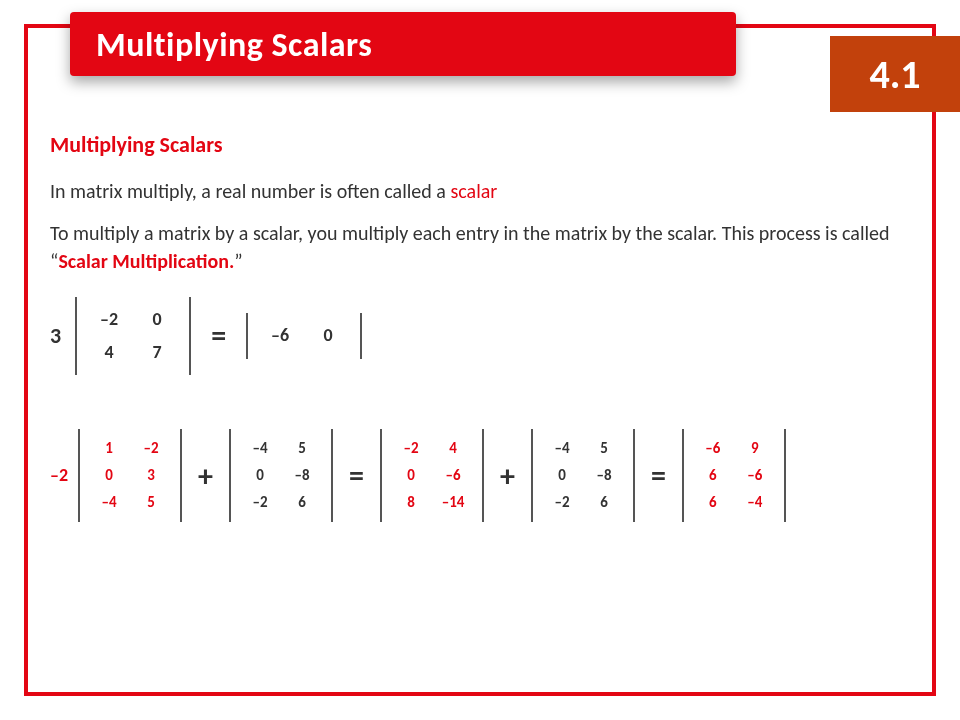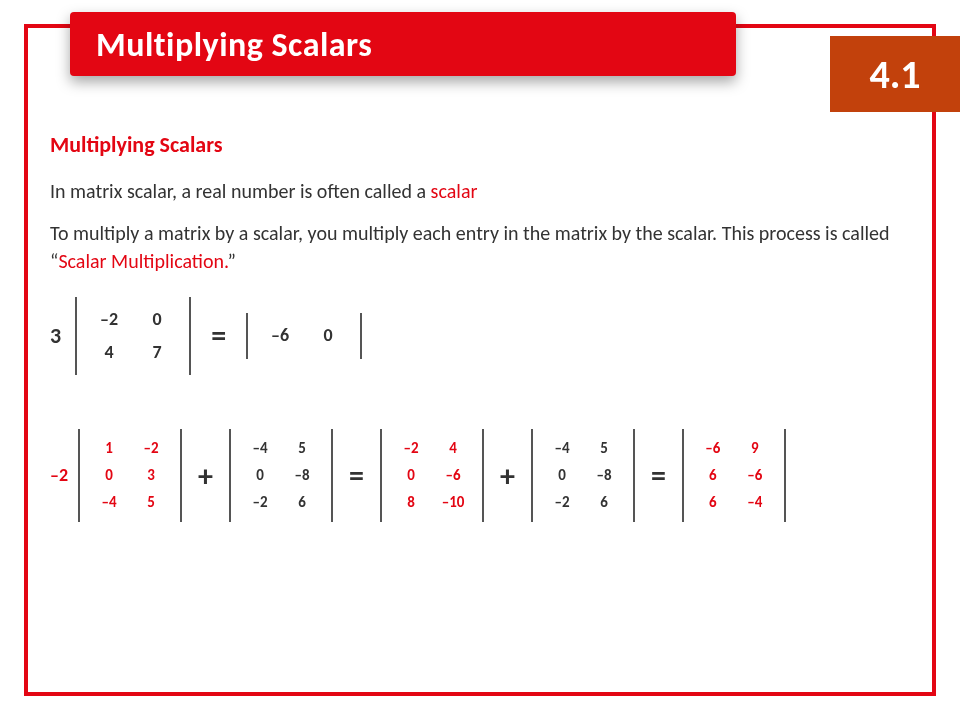--- a/index.html
+++ b/index.html
@@ -69,21 +69,21 @@
     line-height: 1.4;
   }
   .subhead {
     color: #e30613;
     font-weight: 700;
     font-size: 22px;
     margin-bottom: 16px;
   }
   .para { margin-bottom: 14px; }
   .scalar-word { color: #e30613; }
-  .term { color: #e30613; }
+  .term { color: #e30613; font-weight: bold; }
 
   
   .eqrow {
     display: flex;
     align-items: center;
     gap: 14px;
     margin-top: 22px;
     margin-bottom: 10px;
     font-weight: 700;
   }
@@ -121,21 +121,21 @@
 
 <div class="section-number">
   <span>4.1</span>
 </div>
 
 <div class="content">
 
   <div class="subhead">Multiplying Scalars</div>
 
   <div class="para">
-    <span>In matrix scalar, a real number is often called a </span><span class="scalar-word">scalar</span>
+    <span>In matrix multiply, a real number is often called a </span><span class="scalar-word">scalar</span>
   </div>
 
   <div class="para">
     <span>To multiply a matrix by a scalar, you multiply each entry in the matrix by the scalar.  This process is called “</span><span class="term">Scalar Multiplication.</span><span>”</span>
   </div>
 
   <div class="eqrow">
     <span class="scalar-lead">3</span>
     <span class="matrix">
       <table>
@@ -210,21 +210,21 @@
             <tr>
               <td>–2</td>
               <td>4</td>
             </tr>
         <tr>
               <td>0</td>
               <td>–6</td>
             </tr>
         <tr>
               <td>8</td>
-              <td>–10</td>
+              <td>–14</td>
             </tr>
       </tbody>
         </table>
     </span>
     <span class="op">+</span>
     <span class="matrix">
       <table>
         <tbody>
             <tr>
               <td>–4</td>

